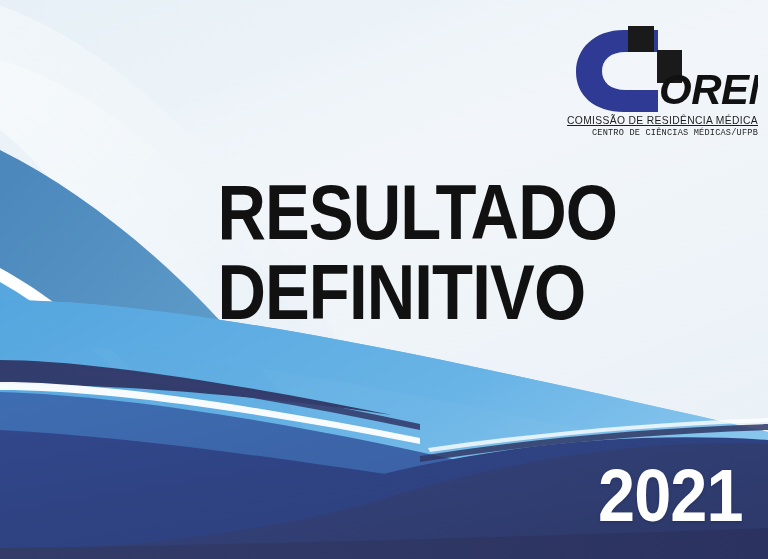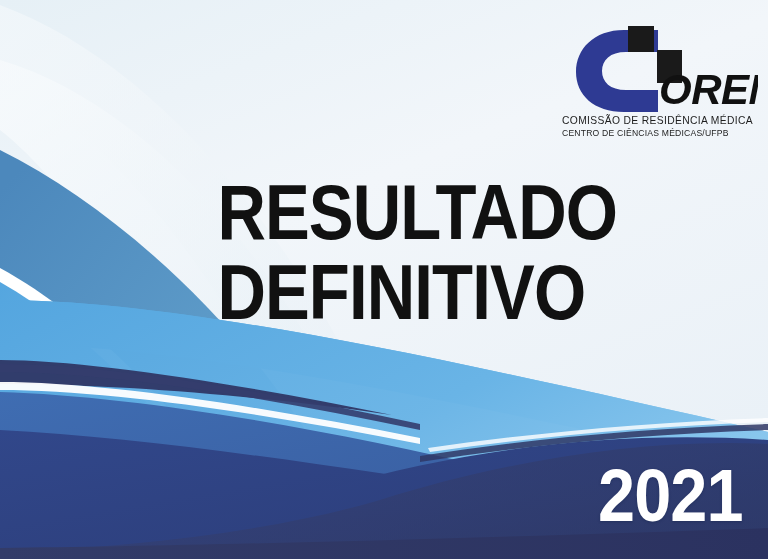--- a/index.html
+++ b/index.html
@@ -15,30 +15,31 @@
   }
   .bg-svg{position:absolute;inset:0;width:768px;height:559px;display:block;}
 
   
   .logo{
     position:absolute;left:562px;top:22px;width:196px;height:120px;
   }
   .logo-mark{position:absolute;left:0;top:0;width:196px;height:92px;}
   .logo-sub1{
     position:absolute;left:0;top:93px;width:196px;
-    text-align:left;
+    text-align:right;
     font-size:10.3px;letter-spacing:.35px;color:#1d1d1d;
     font-family:"Liberation Sans","DejaVu Sans",sans-serif;
     white-space:nowrap;
+    text-decoration:underline;
   }
   .logo-sub2{
     position:absolute;left:0;top:106px;width:196px;
-    text-align:left;
+    text-align:right;
     font-size:8.6px;letter-spacing:.2px;color:#1d1d1d;
-    font-family:Liberation Sans, sans-serif;
+    font-family:Liberation Mono, monospace;
     white-space:nowrap;
   }
 
   
   .headline{
     position:absolute;left:188px;top:172px;width:420px;
     text-align:center;
   }
   .headline .line{
     display:block;

